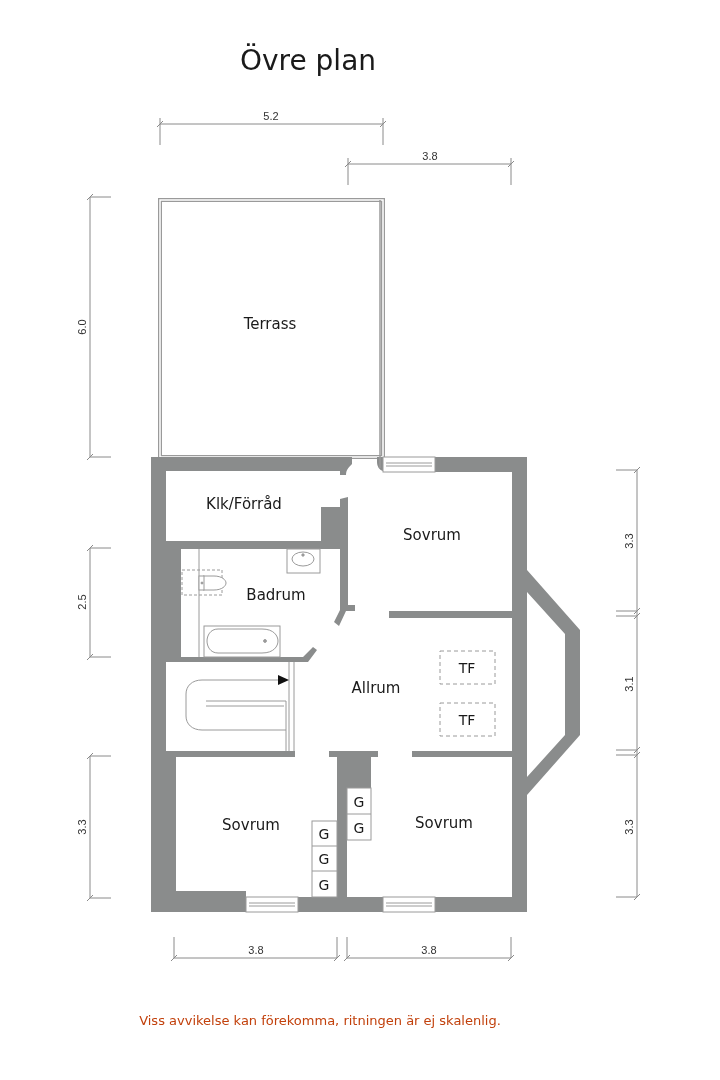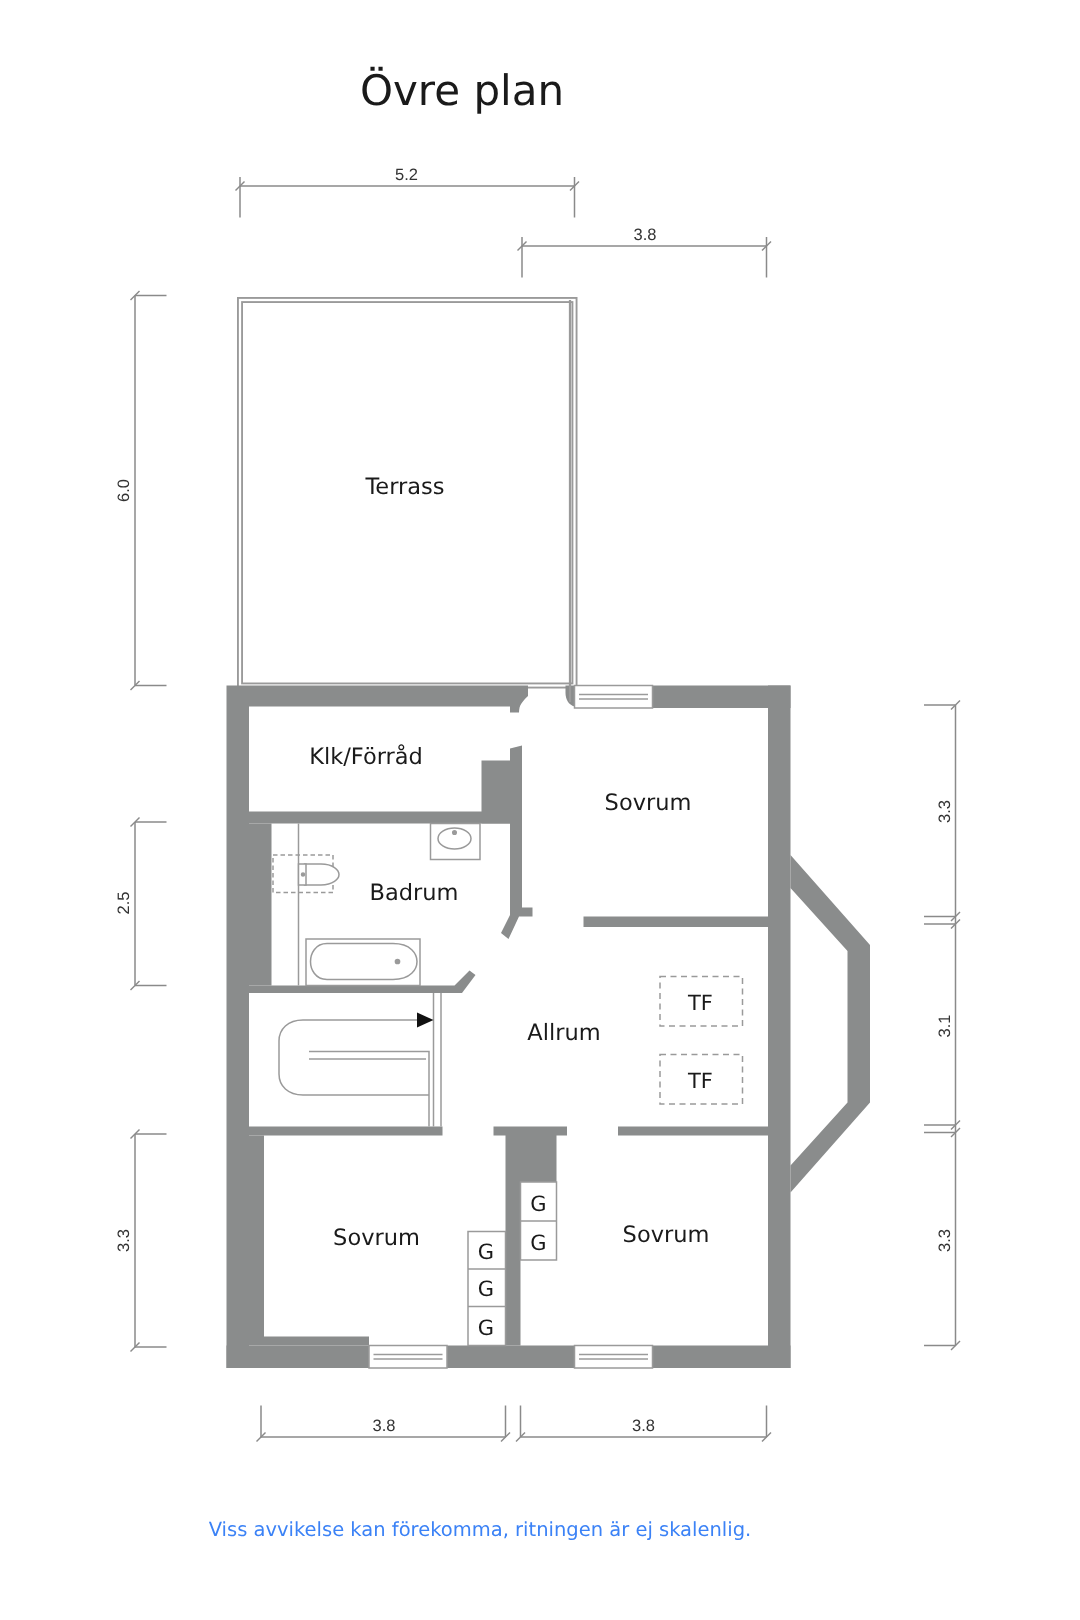--- a/index.html
+++ b/index.html
@@ -2,21 +2,21 @@
 <html><head>
 <meta charset="utf-8">
 <style>
   html, body { margin: 0; padding: 0; background: #ffffff; }
   body { width: 720px; height: 1080px; position: relative; overflow: hidden; font-family: "DejaVu Sans", sans-serif; }
   .title { position: absolute; left: 0; top: 44px; width: 616px; text-align: center; font-size: 28px; color: #1a1a1a; font-family: "DejaVu Sans", sans-serif; }
   svg#plan { position: absolute; left: 0; top: 0; }
   .room-label { font-family: "DejaVu Sans", sans-serif; font-size: 15px; fill: #1a1a1a; }
   .dim-label { font-family: "Liberation Sans", sans-serif; font-size: 11px; fill: #333; }
   .small-label { font-family: "DejaVu Sans", sans-serif; font-size: 14px; fill: #1a1a1a; }
-  .footer { position: absolute; left: 0; top: 1013px; width: 640px; text-align: center; font-size: 13px; color: #3b82f6; font-family: "DejaVu Sans", sans-serif; }
+  .footer { position: absolute; left: 0; top: 1013px; width: 640px; text-align: center; font-size: 13px; color: #c2410c; font-family: "DejaVu Sans", sans-serif; }
 </style>
 </head>
 <body>
 
 <div class="title">Övre plan</div>
 
 <svg id="plan" width="720" height="1080" viewBox="0 0 720 1080">
 
   <g stroke="#8a8a8a" stroke-width="1" fill="none">
 

